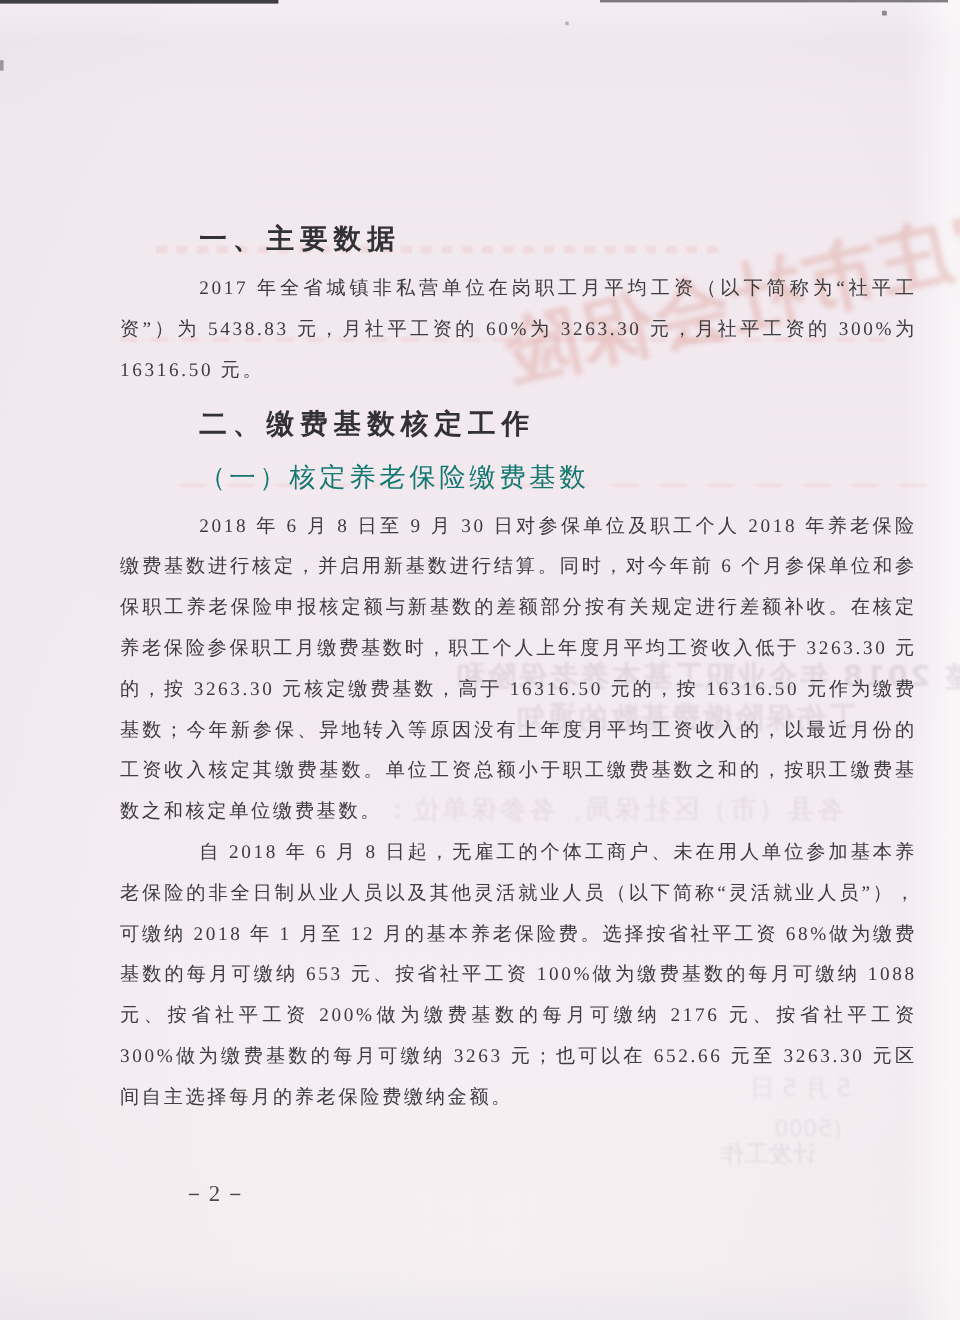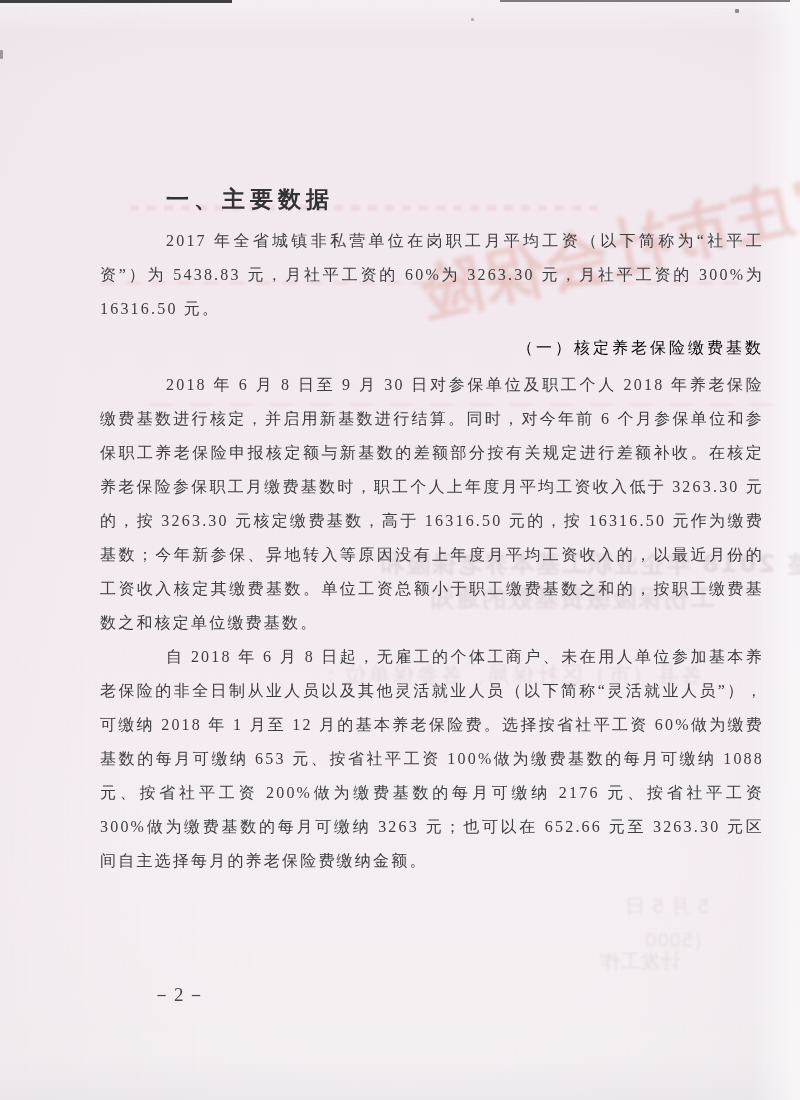--- a/index.html
+++ b/index.html
@@ -32,22 +32,22 @@
   .content{
     position:absolute;left:100px;top:140px;width:664px;color:#3a393c;margin-top:44px;
   }
   .sec-heading{
     font-family:"DejaVu Sans","Liberation Sans",sans-serif;
     font-size:23px;font-weight:bold;letter-spacing:5px;
     padding-left:66px;margin:0 0 9px 0;color:#2f2e31;
   }
   .sec-heading.second{margin:12px 0 14px 0;}
   .sub-heading{
-    font-size:16px;font-weight:normal;letter-spacing:3px;
-    padding-left:66px;margin:0 0 9px 0;color:#000000;text-align:right;
+    font-size:22px;font-weight:normal;letter-spacing:3px;
+    padding-left:66px;margin:0 0 9px 0;color:#0f766e;
   }
   .body-par{
     font-size:16px;line-height:34px;letter-spacing:2.2px;
     text-indent:66px;margin:0 0 12px 0;
     text-align:justify;text-justify:inter-ideograph;
     color:#3a393c;
   }
   .body-par.tight{margin:0;}
   .page-number{
     position:absolute;left:152px;top:982px;
@@ -95,23 +95,24 @@
 <div class="bleed bleed-gray g2">工伤保险缴费基数的通知</div>
 <div class="bleed bleed-gray g3">各县（市）区社保局、各参保单位：</div>
 <div class="bleed bleed-gray g4">5 月 5 日</div>
 <div class="bleed bleed-gray g5">（5000</div>
 <div class="bleed bleed-gray g6">计发工作</div>
 
 <div class="content">
   <div class="sec-heading">一、主要数据</div>
   <p class="body-par">2017 年全省城镇非私营单位在岗职工月平均工资（以下简称为“社平工资”）为 5438.83 元，月社平工资的 60%为 3263.30 元，月社平工资的 300%为 16316.50 元。</p>
 
+  <div class="sec-heading second">二、缴费基数核定工作</div>
   <div class="sub-heading">（一）核定养老保险缴费基数</div>
   <p class="body-par tight">2018 年 6 月 8 日至 9 月 30 日对参保单位及职工个人 2018 年养老保险缴费基数进行核定，并启用新基数进行结算。同时，对今年前 6 个月参保单位和参保职工养老保险申报核定额与新基数的差额部分按有关规定进行差额补收。在核定养老保险参保职工月缴费基数时，职工个人上年度月平均工资收入低于 3263.30 元的，按 3263.30 元核定缴费基数，高于 16316.50 元的，按 16316.50 元作为缴费基数；今年新参保、异地转入等原因没有上年度月平均工资收入的，以最近月份的工资收入核定其缴费基数。单位工资总额小于职工缴费基数之和的，按职工缴费基数之和核定单位缴费基数。</p>
-  <p class="body-par tight">自 2018 年 6 月 8 日起，无雇工的个体工商户、未在用人单位参加基本养老保险的非全日制从业人员以及其他灵活就业人员（以下简称“灵活就业人员”），可缴纳 2018 年 1 月至 12 月的基本养老保险费。选择按省社平工资 60%做为缴费基数的每月可缴纳 653 元、按省社平工资 100%做为缴费基数的每月可缴纳 1088 元、按省社平工资 200%做为缴费基数的每月可缴纳 2176 元、按省社平工资 300%做为缴费基数的每月可缴纳 3263 元；也可以在 652.66 元至 3263.30 元区间自主选择每月的养老保险费缴纳金额。</p>
+  <p class="body-par tight">自 2018 年 6 月 8 日起，无雇工的个体工商户、未在用人单位参加基本养老保险的非全日制从业人员以及其他灵活就业人员（以下简称“灵活就业人员”），可缴纳 2018 年 1 月至 12 月的基本养老保险费。选择按省社平工资 68%做为缴费基数的每月可缴纳 653 元、按省社平工资 100%做为缴费基数的每月可缴纳 1088 元、按省社平工资 200%做为缴费基数的每月可缴纳 2176 元、按省社平工资 300%做为缴费基数的每月可缴纳 3263 元；也可以在 652.66 元至 3263.30 元区间自主选择每月的养老保险费缴纳金额。</p>
 </div>
 
 <div class="page-number">－2－</div>
 
 <div class="edge-strip a"></div>
 <div class="edge-strip b"></div>
 <div class="speck s1"></div>
 <div class="speck s2"></div>
 <div class="speck s3"></div>
 

